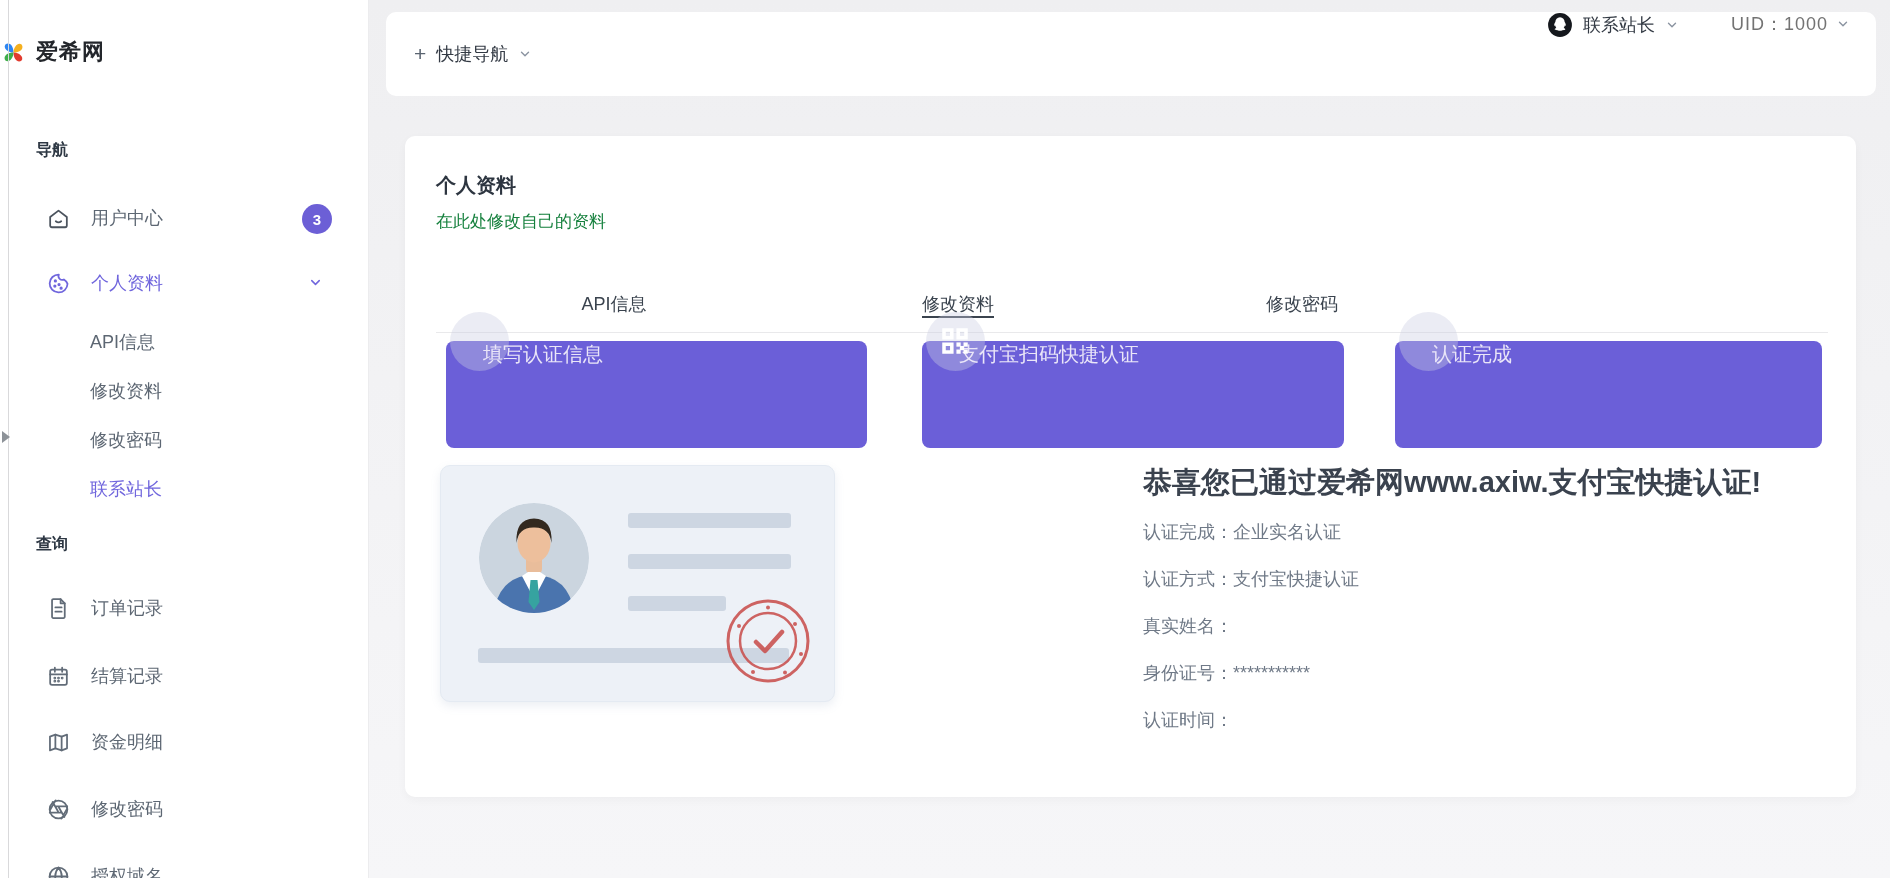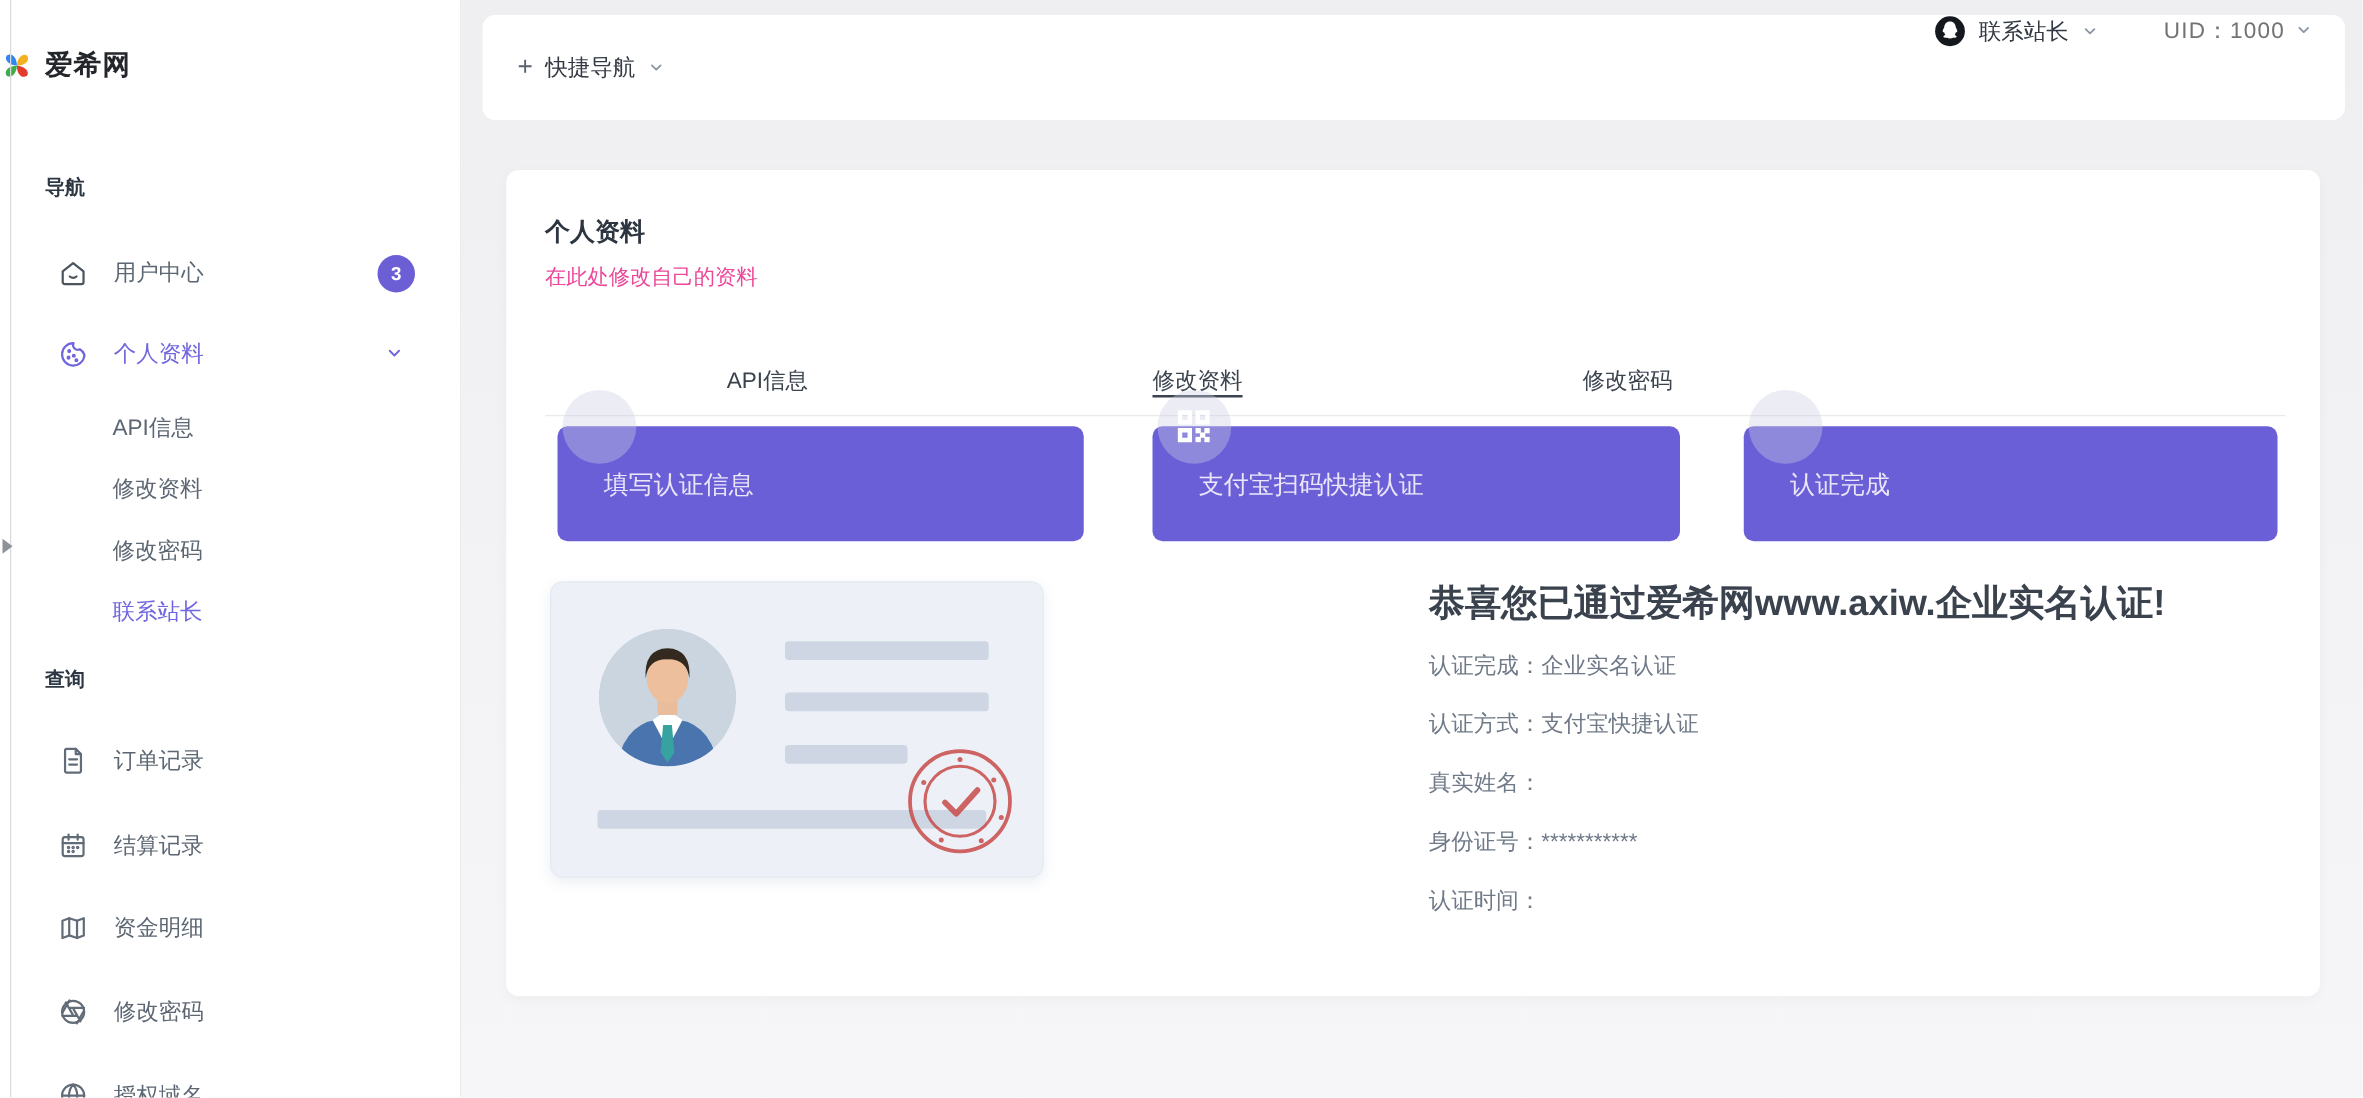--- a/index.html
+++ b/index.html
@@ -35,28 +35,28 @@
   .tb-right{position:absolute;right:26px;top:0;height:84px;display:flex;align-items:flex-start;}
   .contact{display:flex;align-items:center;gap:10px;cursor:pointer;}
   .contact .lbl{font-size:18px;color:#333a44;}
   .uid{display:flex;align-items:center;gap:8px;margin-left:52px;cursor:pointer;}
   .uid .lbl{font-size:18px;color:#737373;letter-spacing:1px;}
 
   
   .card{position:absolute;left:405px;top:136px;width:1451px;height:661px;background:#fff;
         border-radius:10px;box-shadow:0 3px 10px rgba(0,0,0,0.035);z-index:1;}
   .card-title{position:absolute;left:31px;top:36px;font-size:20px;font-weight:700;color:#2d3540;}
-  .card-sub{position:absolute;left:31px;top:74px;font-size:17px;color:#ec4899;}
+  .card-sub{position:absolute;left:31px;top:74px;font-size:17px;color:#15803d;}
   .tabs{position:absolute;left:37px;top:150px;width:1032px;height:36px;display:flex;}
   .tab{flex:1;display:flex;align-items:center;justify-content:center;font-size:18px;color:#3a434e;cursor:pointer;}
   .tab.active span{text-decoration:underline;text-underline-offset:6px;text-decoration-thickness:1.5px;}
   .divider{position:absolute;left:31px;top:196px;width:1392px;height:1px;background:#e9e9eb;}
 
-  .step{position:absolute;top:205px;height:92px;border-radius:8px;background:var(--accent);
-        display:flex;align-items:center;padding-left:37px;box-sizing:border-box;}
+  .step{position:absolute;top:205px;height:107px;border-radius:8px;background:var(--accent);
+        display:flex;align-items:flex-start;padding-left:37px;box-sizing:border-box;}
   .step .lbl{font-size:20px;color:var(--banner_text);position:relative;z-index:2;}
   .halo{position:absolute;left:4px;top:-29px;width:59px;height:59px;border-radius:50%;
         background:rgba(203,206,226,0.38);z-index:1;}
   .qr-wrap{position:absolute;left:16px;top:-17px;width:34px;height:34px;z-index:3;}
 
   
   .illus{position:absolute;left:35px;top:329px;width:393px;height:235px;background:var(--illus_bg);
          border:1px solid #e4eaf2;border-radius:10px;box-shadow:0 4px 10px rgba(130,150,180,0.15);}
   .bar{position:absolute;height:15px;border-radius:3px;background:var(--illus_bar);}
   .avatar-wrap{position:absolute;left:38px;top:37px;width:110px;height:110px;}
@@ -305,21 +305,21 @@
           <circle cx="43" cy="9.5" r="2" fill="#c9504e"></circle>
             <circle cx="14" cy="28" r="2" fill="#c9504e"></circle>
           <circle cx="70" cy="26" r="2" fill="#c9504e"></circle>
             <circle cx="28" cy="74" r="2" fill="#c9504e"></circle>
           <circle cx="60" cy="74.5" r="2" fill="#c9504e"></circle>
             <circle cx="76" cy="56" r="2" fill="#c9504e"></circle>
         </svg>
       </span>
     </div>
 
-    <div class="headline">恭喜您已通过爱希网www.axiw.企业实名认证!</div>
+    <div class="headline">恭喜您已通过爱希网www.axiw.支付宝快捷认证!</div>
     <div class="field f0">
       <span>认证完成：</span>
         <span>企业实名认证</span>
     </div>
     <div class="field f1">
       <span>认证方式：</span>
         <span>支付宝快捷认证</span>
     </div>
     <div class="field f2">
       <span>真实姓名：</span>

